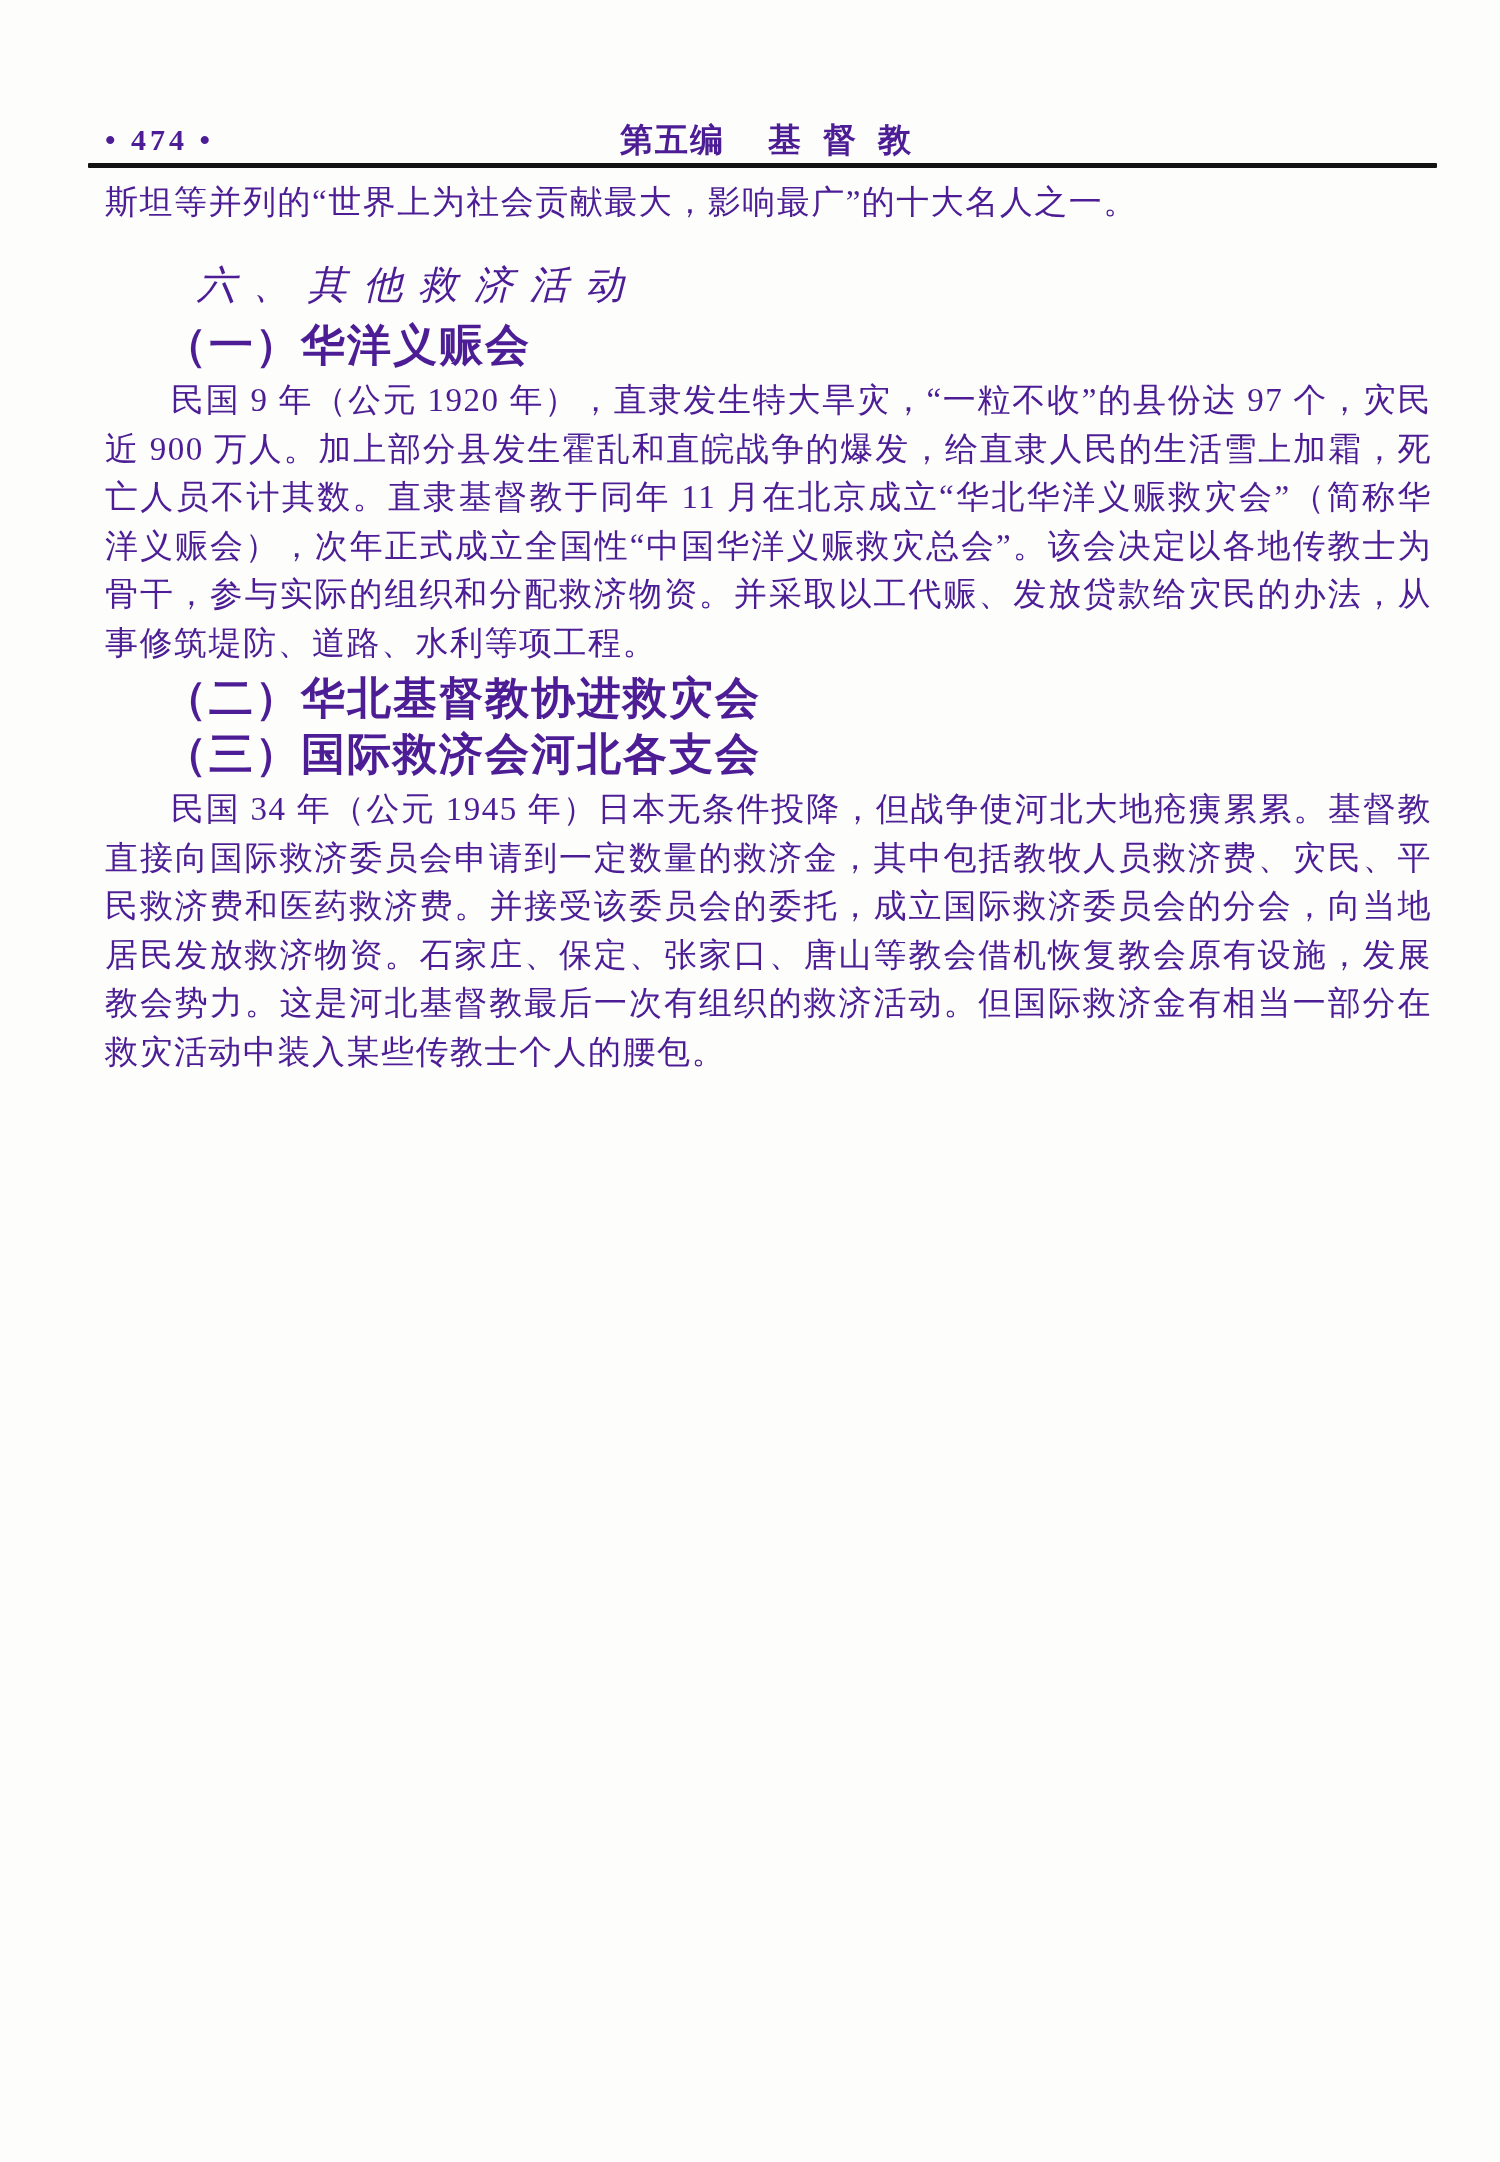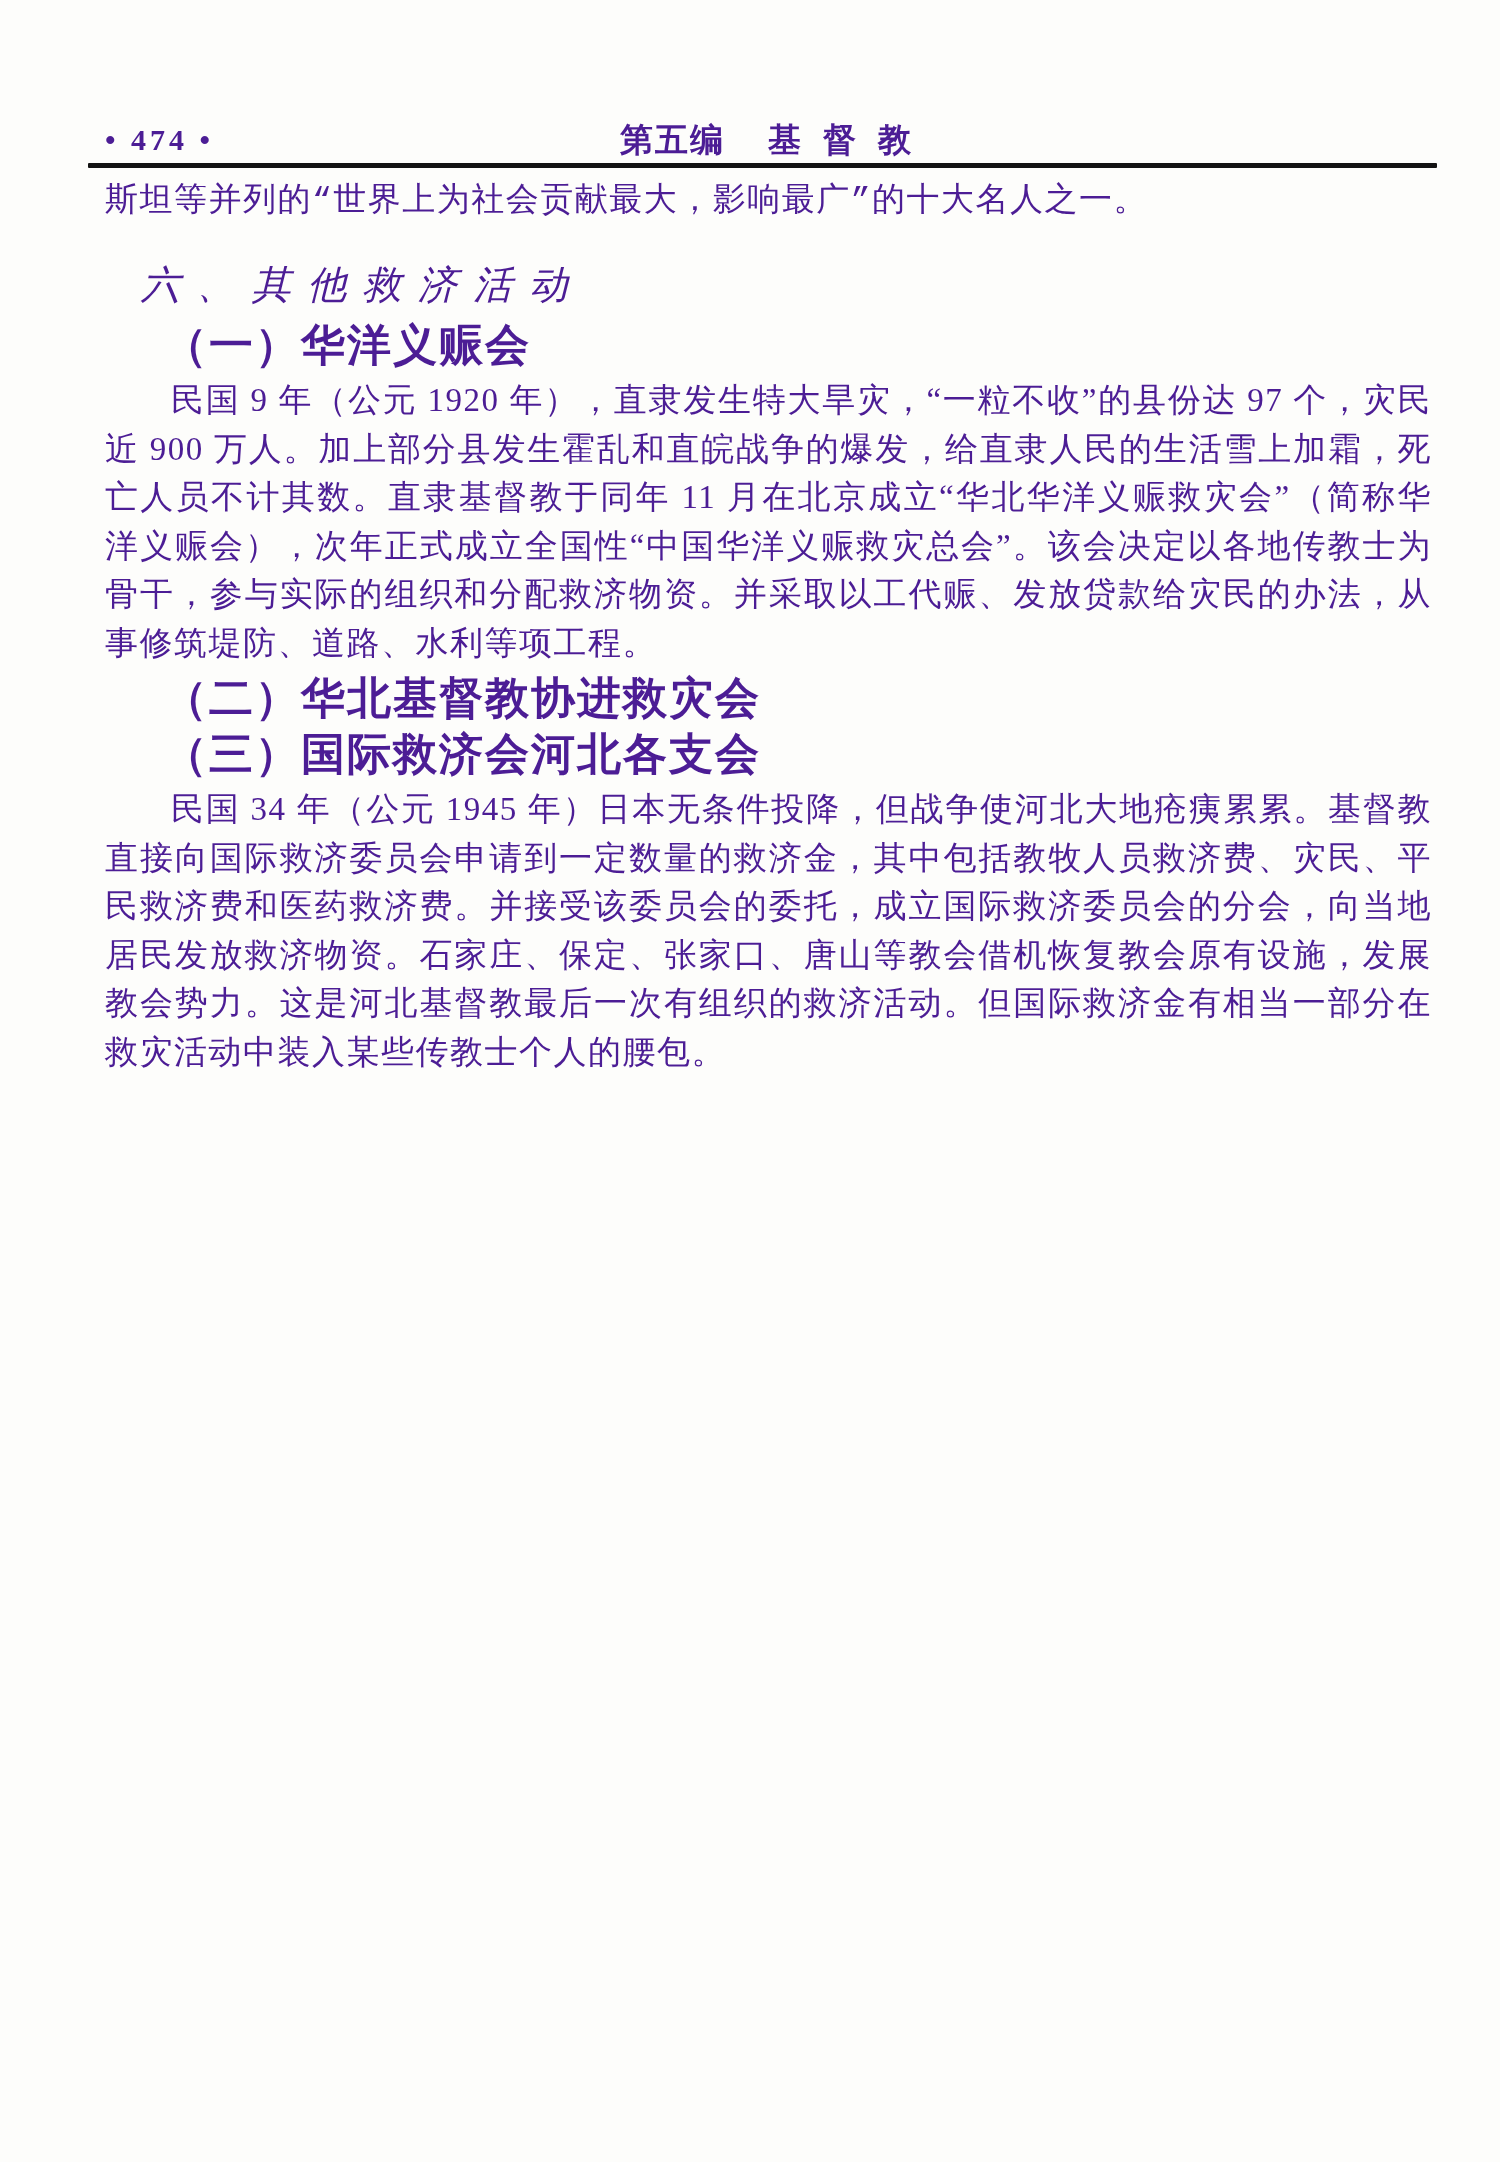--- a/index.html
+++ b/index.html
@@ -68,27 +68,26 @@
   .body-text {
     margin: 0;
     font-size: 33px;
     line-height: 48.5px;
     letter-spacing: 1.5px;
     text-align: justify;
     text-justify: inter-ideograph;
   }
   .continued {
     text-indent: 0;
-    font-family: Liberation Mono, monospace;
   }
   .indent {
     text-indent: 2em;
   }
   .section-heading {
-    margin: 32px 0 10px 36px;
+    margin: 32px 0 10px 92px;
     font-size: 39px;
     line-height: 52px;
     font-weight: 500;
     font-style: italic;
     letter-spacing: 0.42em;
     font-family: "Liberation Serif", "DejaVu Serif", serif;
   }
   .sub-heading {
     margin: 7px 0 7px 58px;
     font-family: "Liberation Sans", "DejaVu Sans", sans-serif;

